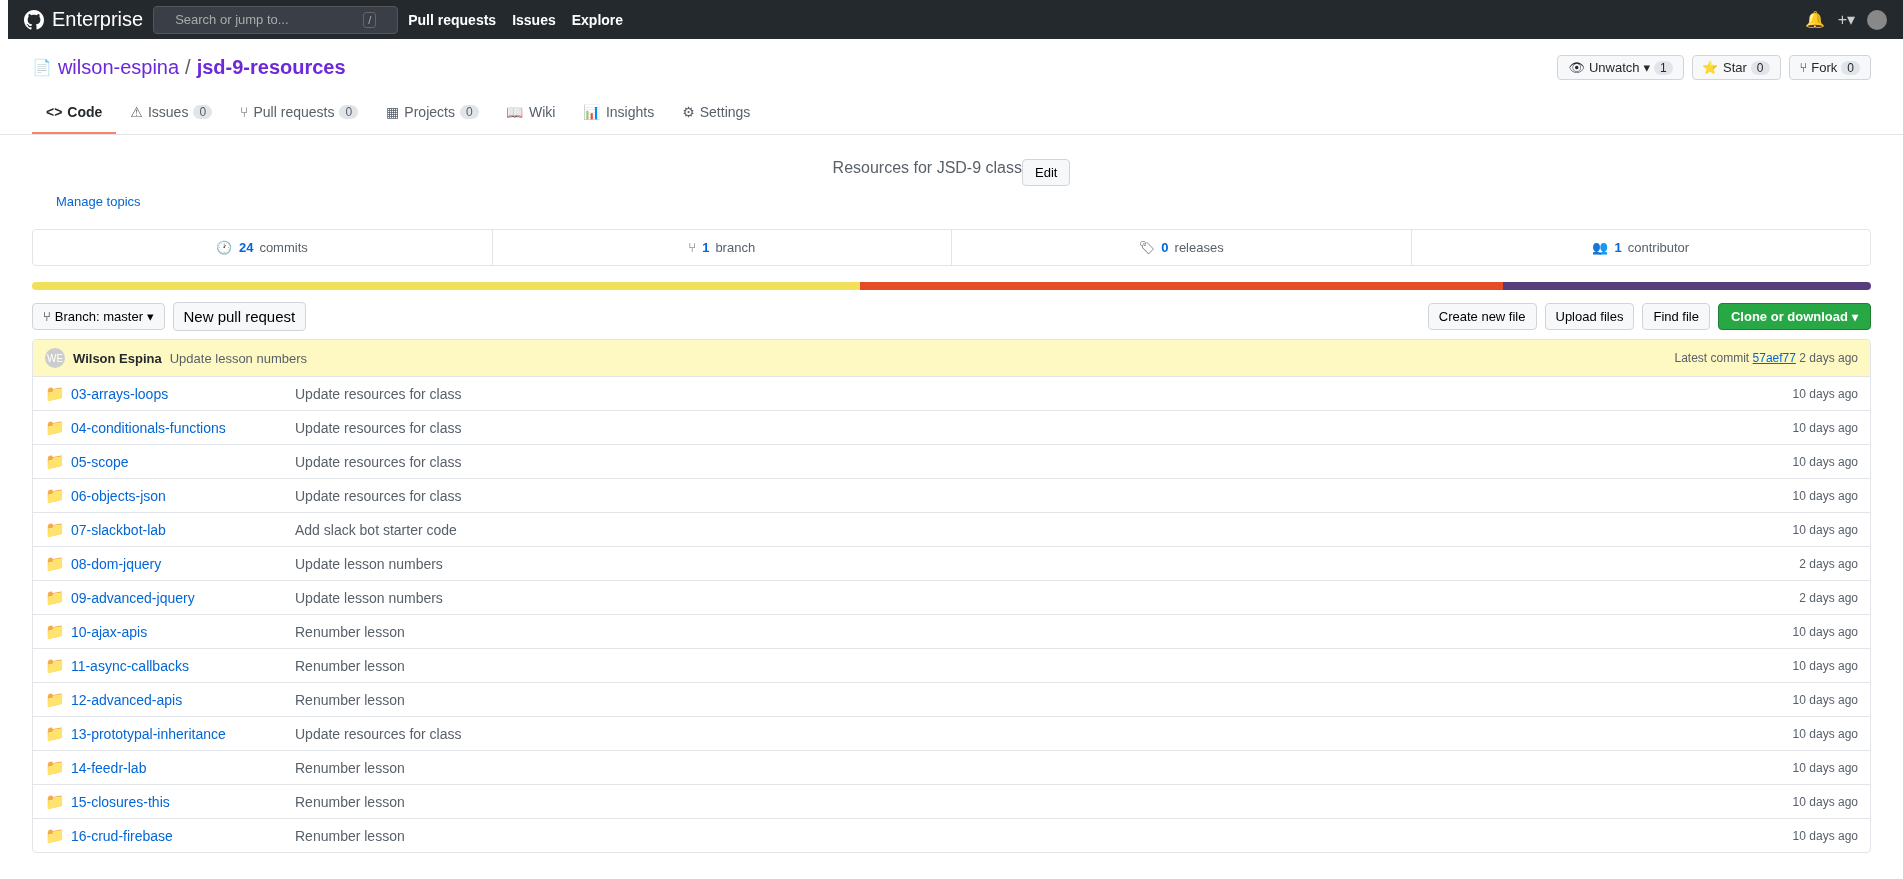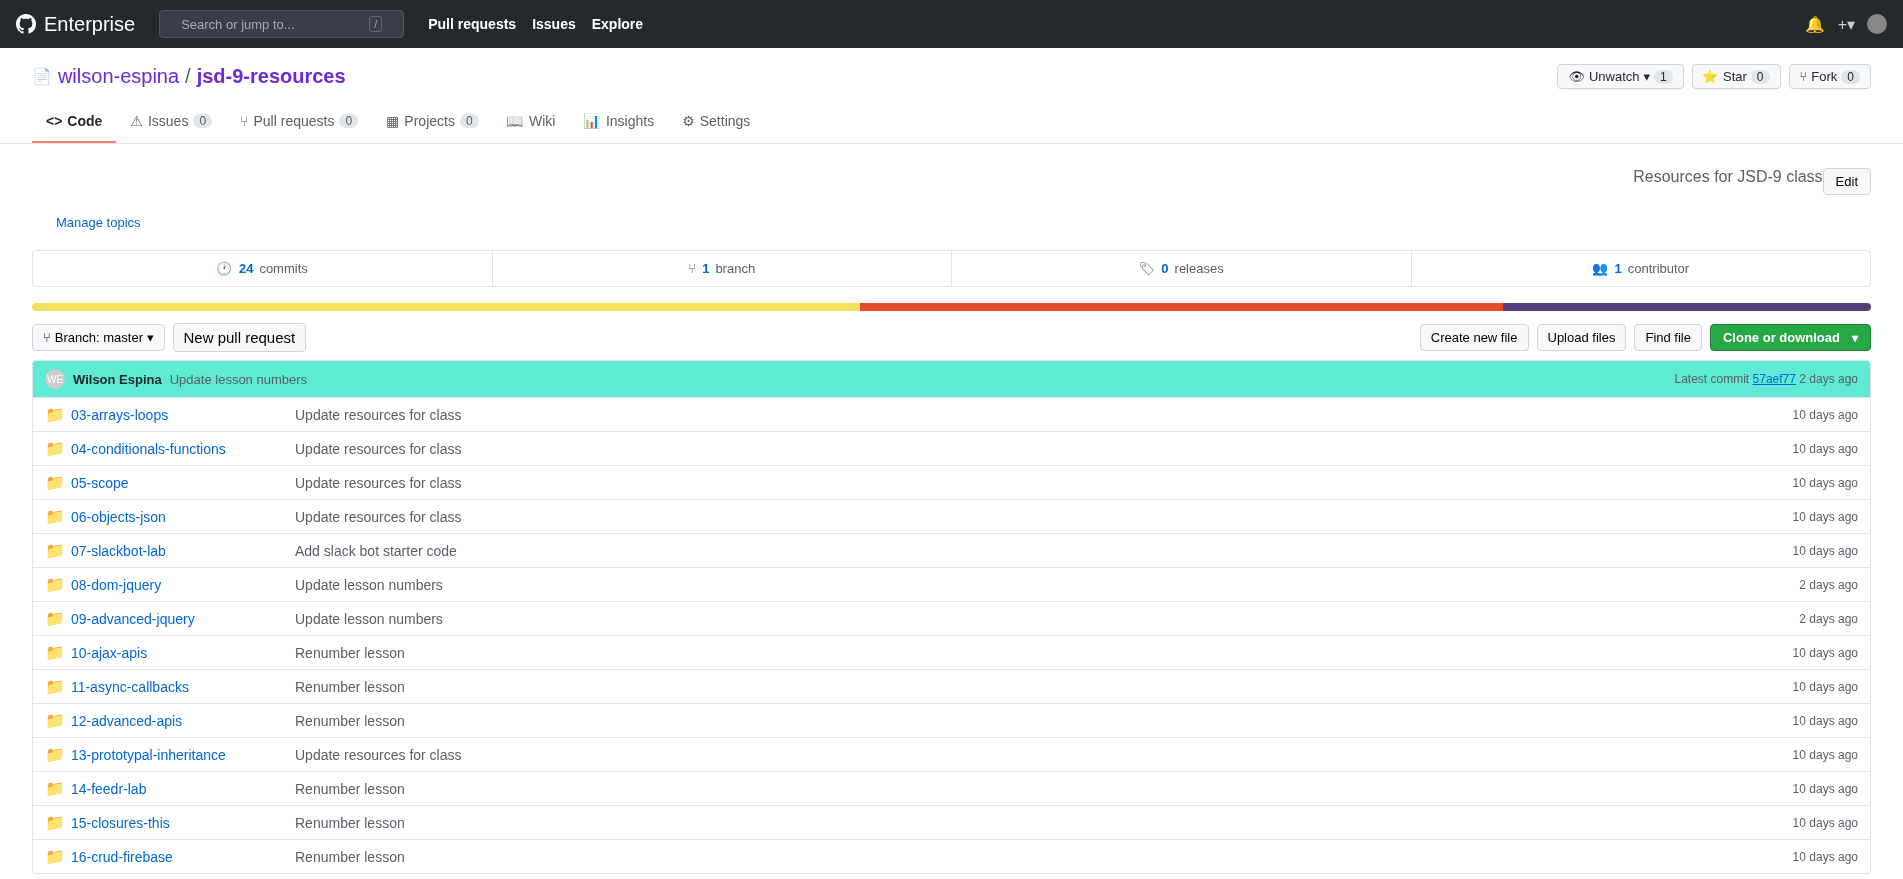--- a/index.html
+++ b/index.html
@@ -1,25 +1,26 @@
 <!DOCTYPE html>
 <html><head>
   <meta charset="utf-8">
   <style>
     * { box-sizing: border-box; margin: 0; padding: 0; }
     body { font-family: -apple-system, BlinkMacSystemFont, "Segoe UI", Helvetica, Arial, sans-serif; font-size: 14px; color: #24292e; background: #fff; }
 
     
     .top-nav {
       background: #24292e;
-      height: 48px;
+      height: 39px;
       display: flex;
       align-items: center;
       padding: 0 16px;
-      gap: 24px;
+      gap: 10px;
+      margin-left: 8px;
     }
     .top-nav .logo { color: #fff; font-size: 20px; display: flex; align-items: center; gap: 8px; }
     .top-nav .search-box {
       background: #3a3f47;
       border: 1px solid #555;
       border-radius: 4px;
       height: 28px;
       display: flex;
       align-items: center;
       padding: 0 21px;
@@ -87,21 +88,21 @@
     .repo-tab.active { color: #24292e; border-bottom-color: #f9826c; font-weight: 600; }
     .repo-tab .badge {
       background: #e1e4e8; border-radius: 20px; padding: 0 6px;
       font-size: 12px; color: #586069;
     }
 
     
     .main { padding: 24px 32px; }
 
     
-    .repo-description { display: flex; justify-content: flex-end; align-items: flex-start; margin-bottom: 20px; }
+    .repo-description { display: flex; justify-content: center; align-items: flex-start; margin-bottom: 8px; }
     .desc-text { font-size: 16px; color: #586069; }
     .edit-btn { border: 1px solid #d1d5da; border-radius: 4px; background: #f6f8fa; padding: 5px 12px; font-size: 13px; cursor: pointer; }
     .manage-topics { color: #0366d6; font-size: 13px; cursor: pointer; text-decoration: none; display: block; margin-bottom: 20px; margin-left: 24px; }
 
     
     .stats-bar {
       display: flex; border: 1px solid #e1e4e8; border-radius: 4px;
       margin-bottom: 16px; overflow: hidden;
     }
     .stat-item {
@@ -131,28 +132,28 @@
       border: 1px solid #d1d5da; border-radius: 4px; background: #f6f8fa;
       padding: 5px 10px; font-size: 15px; cursor: pointer;
     }
     .action-btn-outline {
       border: 1px solid #d1d5da; border-radius: 4px; background: #f6f8fa;
       padding: 5px 10px; font-size: 13px; cursor: pointer;
     }
     .clone-btn {
       background: #28a745; color: #fff; border: 1px solid #1e7e34;
       border-radius: 4px; padding: 5px 12px; font-size: 13px; cursor: pointer;
-      display: flex; align-items: center; gap: 12px; font-weight: 600;
+      display: flex; align-items: center; gap: 4px; font-weight: 600;
     }
     .clone-btn .arrow { font-size: 12px; }
 
     
     .file-table { border: 1px solid #e1e4e8; border-radius: 4px; overflow: hidden; }
     .commit-row {
-      background: #5eead4; padding: 8px 12px;
+      background: #fef9c3; padding: 8px 12px;
       display: flex; align-items: center; justify-content: space-between;
       border-bottom: 1px solid #e1e4e8; font-size: 13px;
     }
     .commit-row-left { display: flex; align-items: center; gap: 8px; }
     .avatar-small {
       width: 20px; height: 20px; background: #ccc; border-radius: 50%;
       display: inline-flex; align-items: center; justify-content: center;
       font-size: 10px; color: #fff; overflow: hidden;
     }
     .commit-author { font-weight: 600; color: #24292e; }

